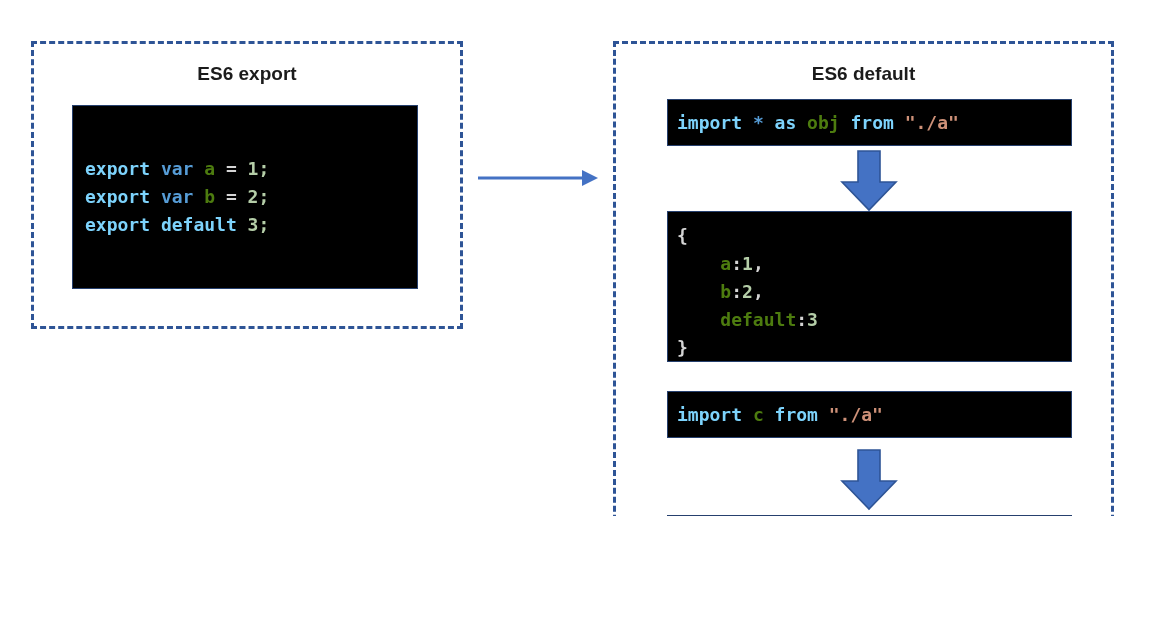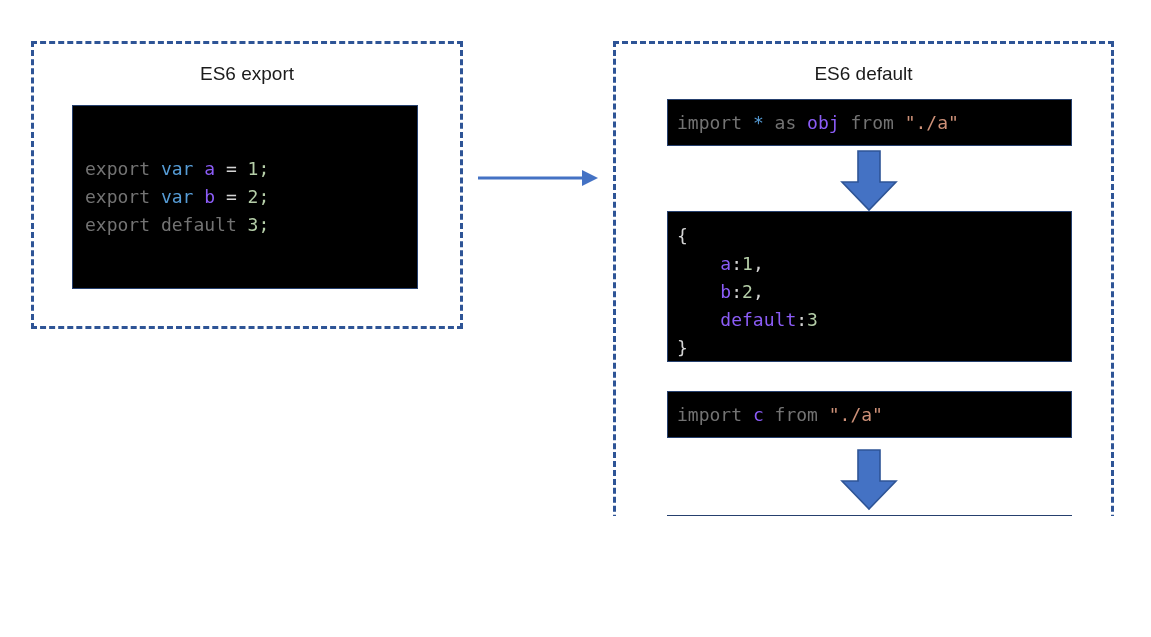--- a/index.html
+++ b/index.html
@@ -9,20 +9,21 @@
   }
   body {
     font-family: "Liberation Sans", sans-serif;
   }
   #canvas {
     position: relative;
     width: 1151px;
     height: 516px;
     background: #ffffff;
     overflow: hidden;
+    font-weight: bold;
   }
 
   
   .panel {
     position: absolute;
     border: 3px dashed #2E5496;
     background: transparent;
     box-sizing: border-box;
   }
   #panel-export { left: 31px; top: 41px; width: 432px; height: 288px; }
@@ -78,23 +79,23 @@
     left: 667px; top: 391px; width: 405px; height: 47px;
   }
   #code-import-default .code-inner { left: 9px; top: 9px; }
 
   #code-result {
     left: 667px; top: 515px; width: 405px; height: 57px;
   }
   #code-result .code-inner { left: 9px; top: 15px; }
 
   
-  .tok-kw    { color: #737373; }  
+  .tok-kw    { color: #7dd3fc; }  
   .tok-var   { color: #569CD6; }  
-  .tok-id    { color: #8b5cf6; margin-top: 23px; }  
+  .tok-id    { color: #4d7c0f; margin-top: 23px; }  
   .tok-op    { color: #D4D4D4; }  
   .tok-star  { color: #569CD6; }
   .tok-num   { color: #B5CEA8; }  
   .tok-str   { color: #CE9178; }  
   .tok-plain { color: #D4D4D4; }
 
   
   .arrow-down {
     position: absolute;
     width: 58px;

